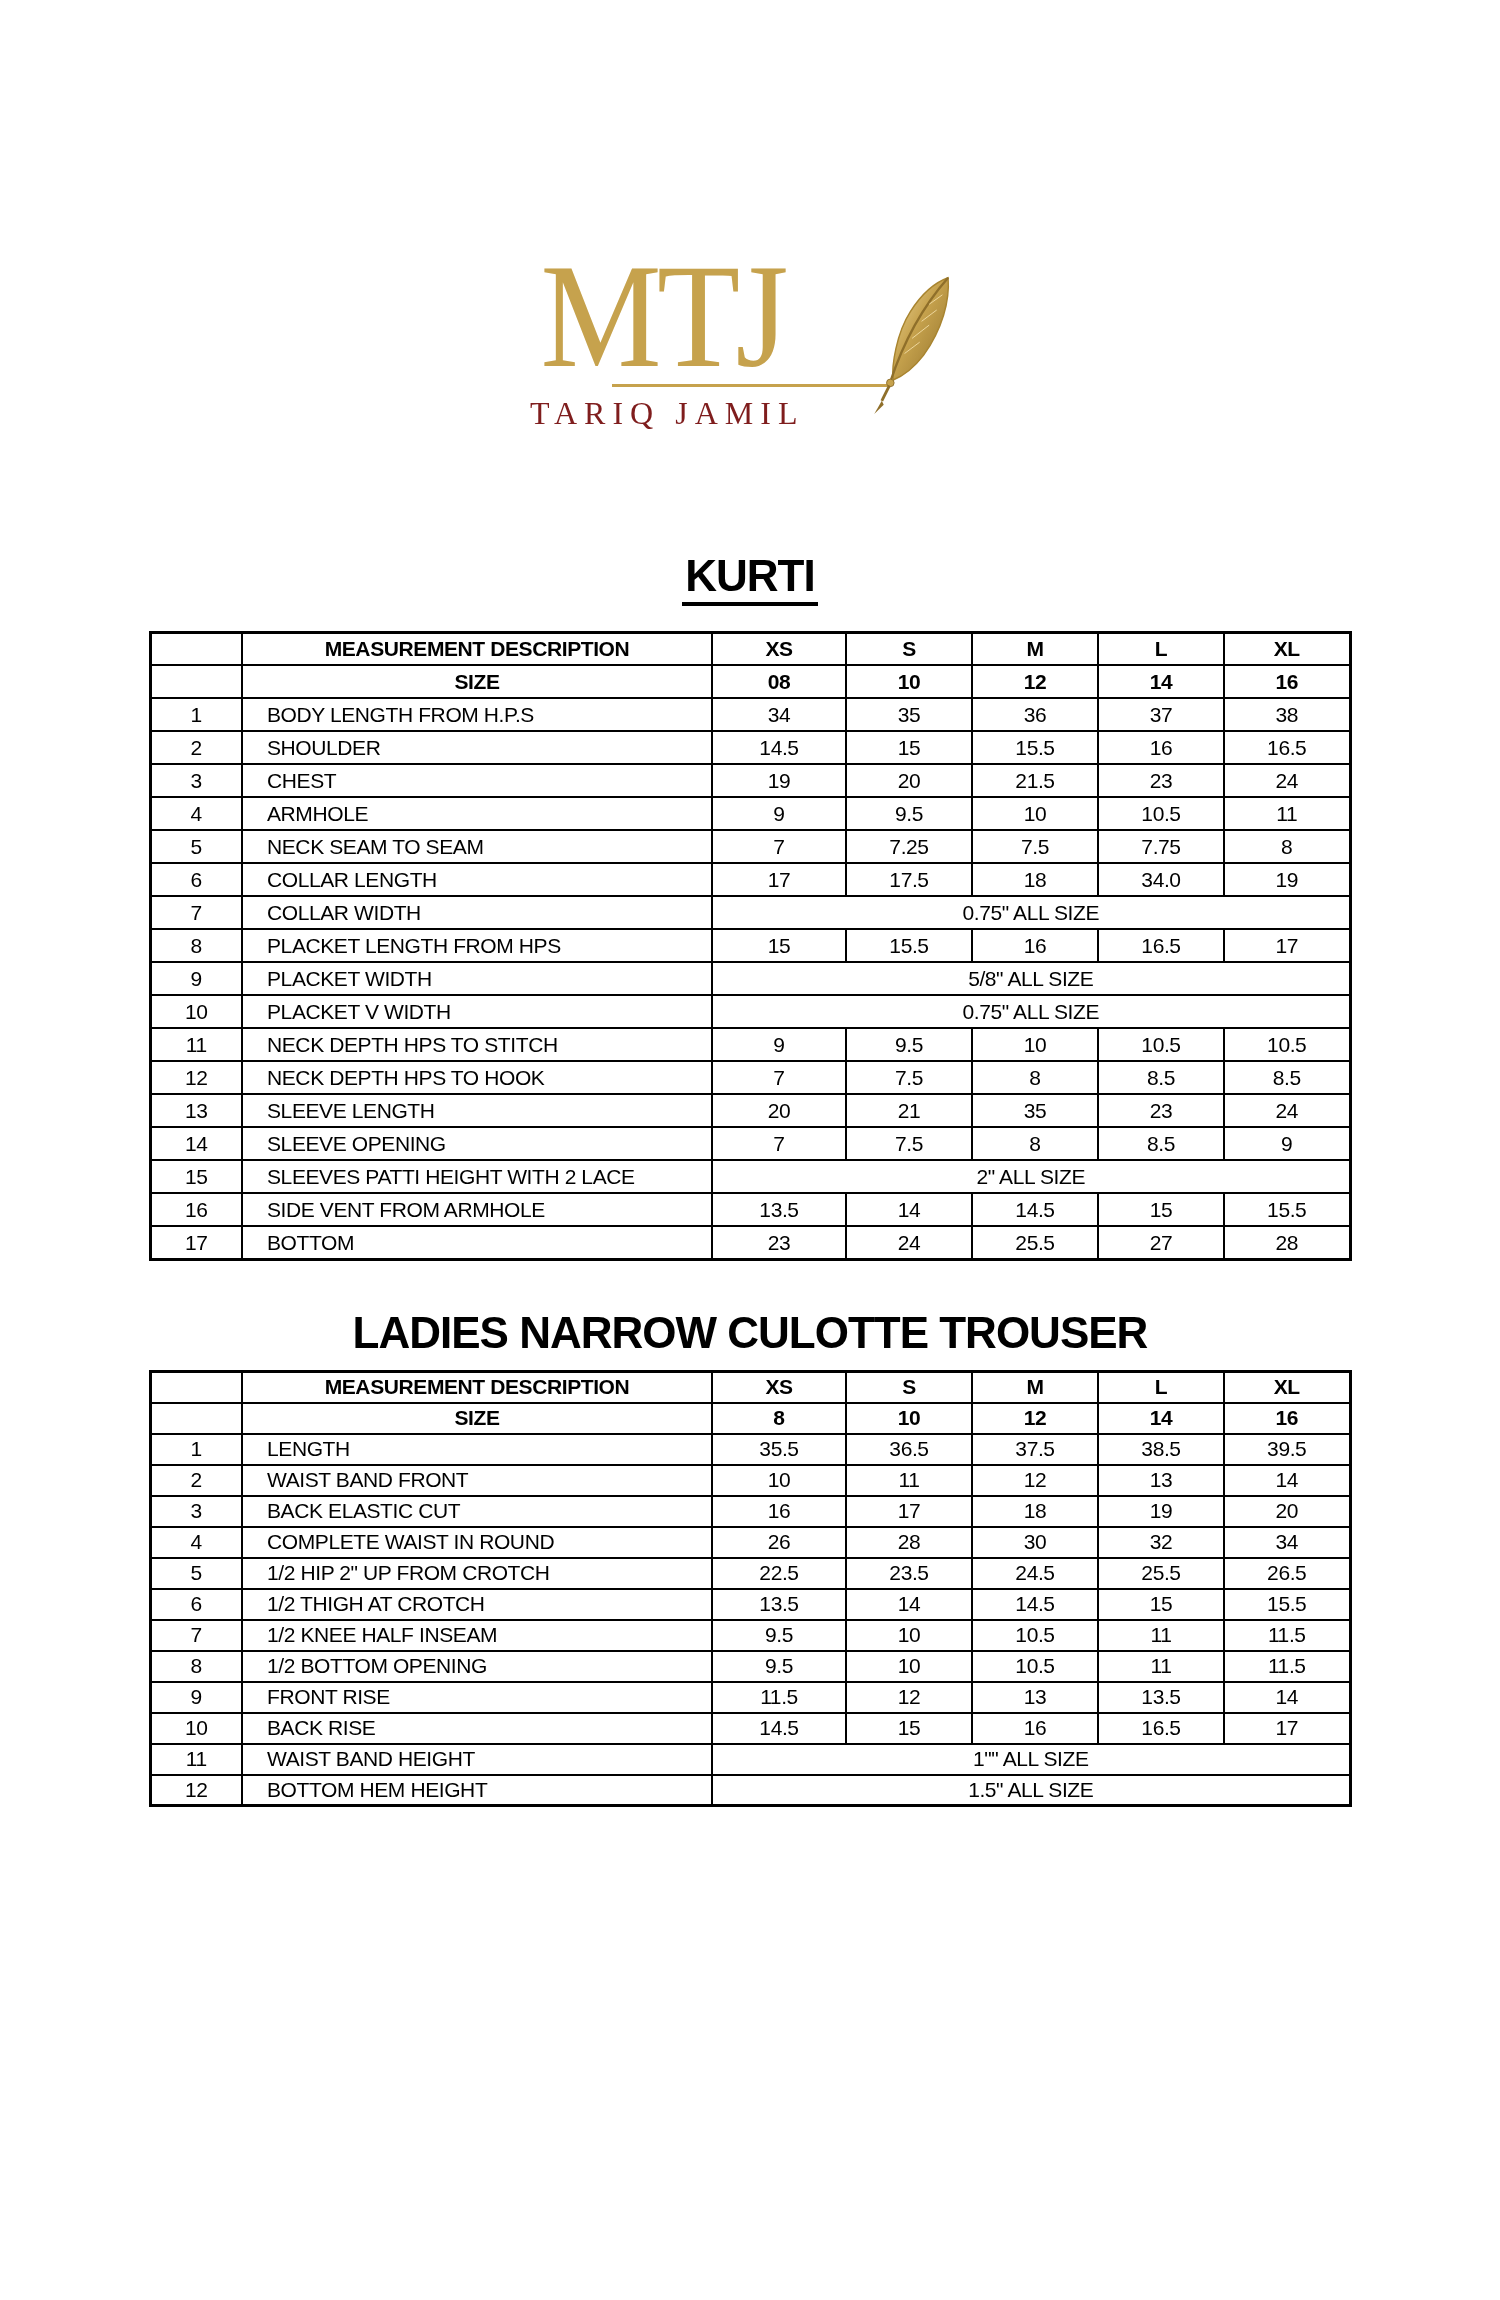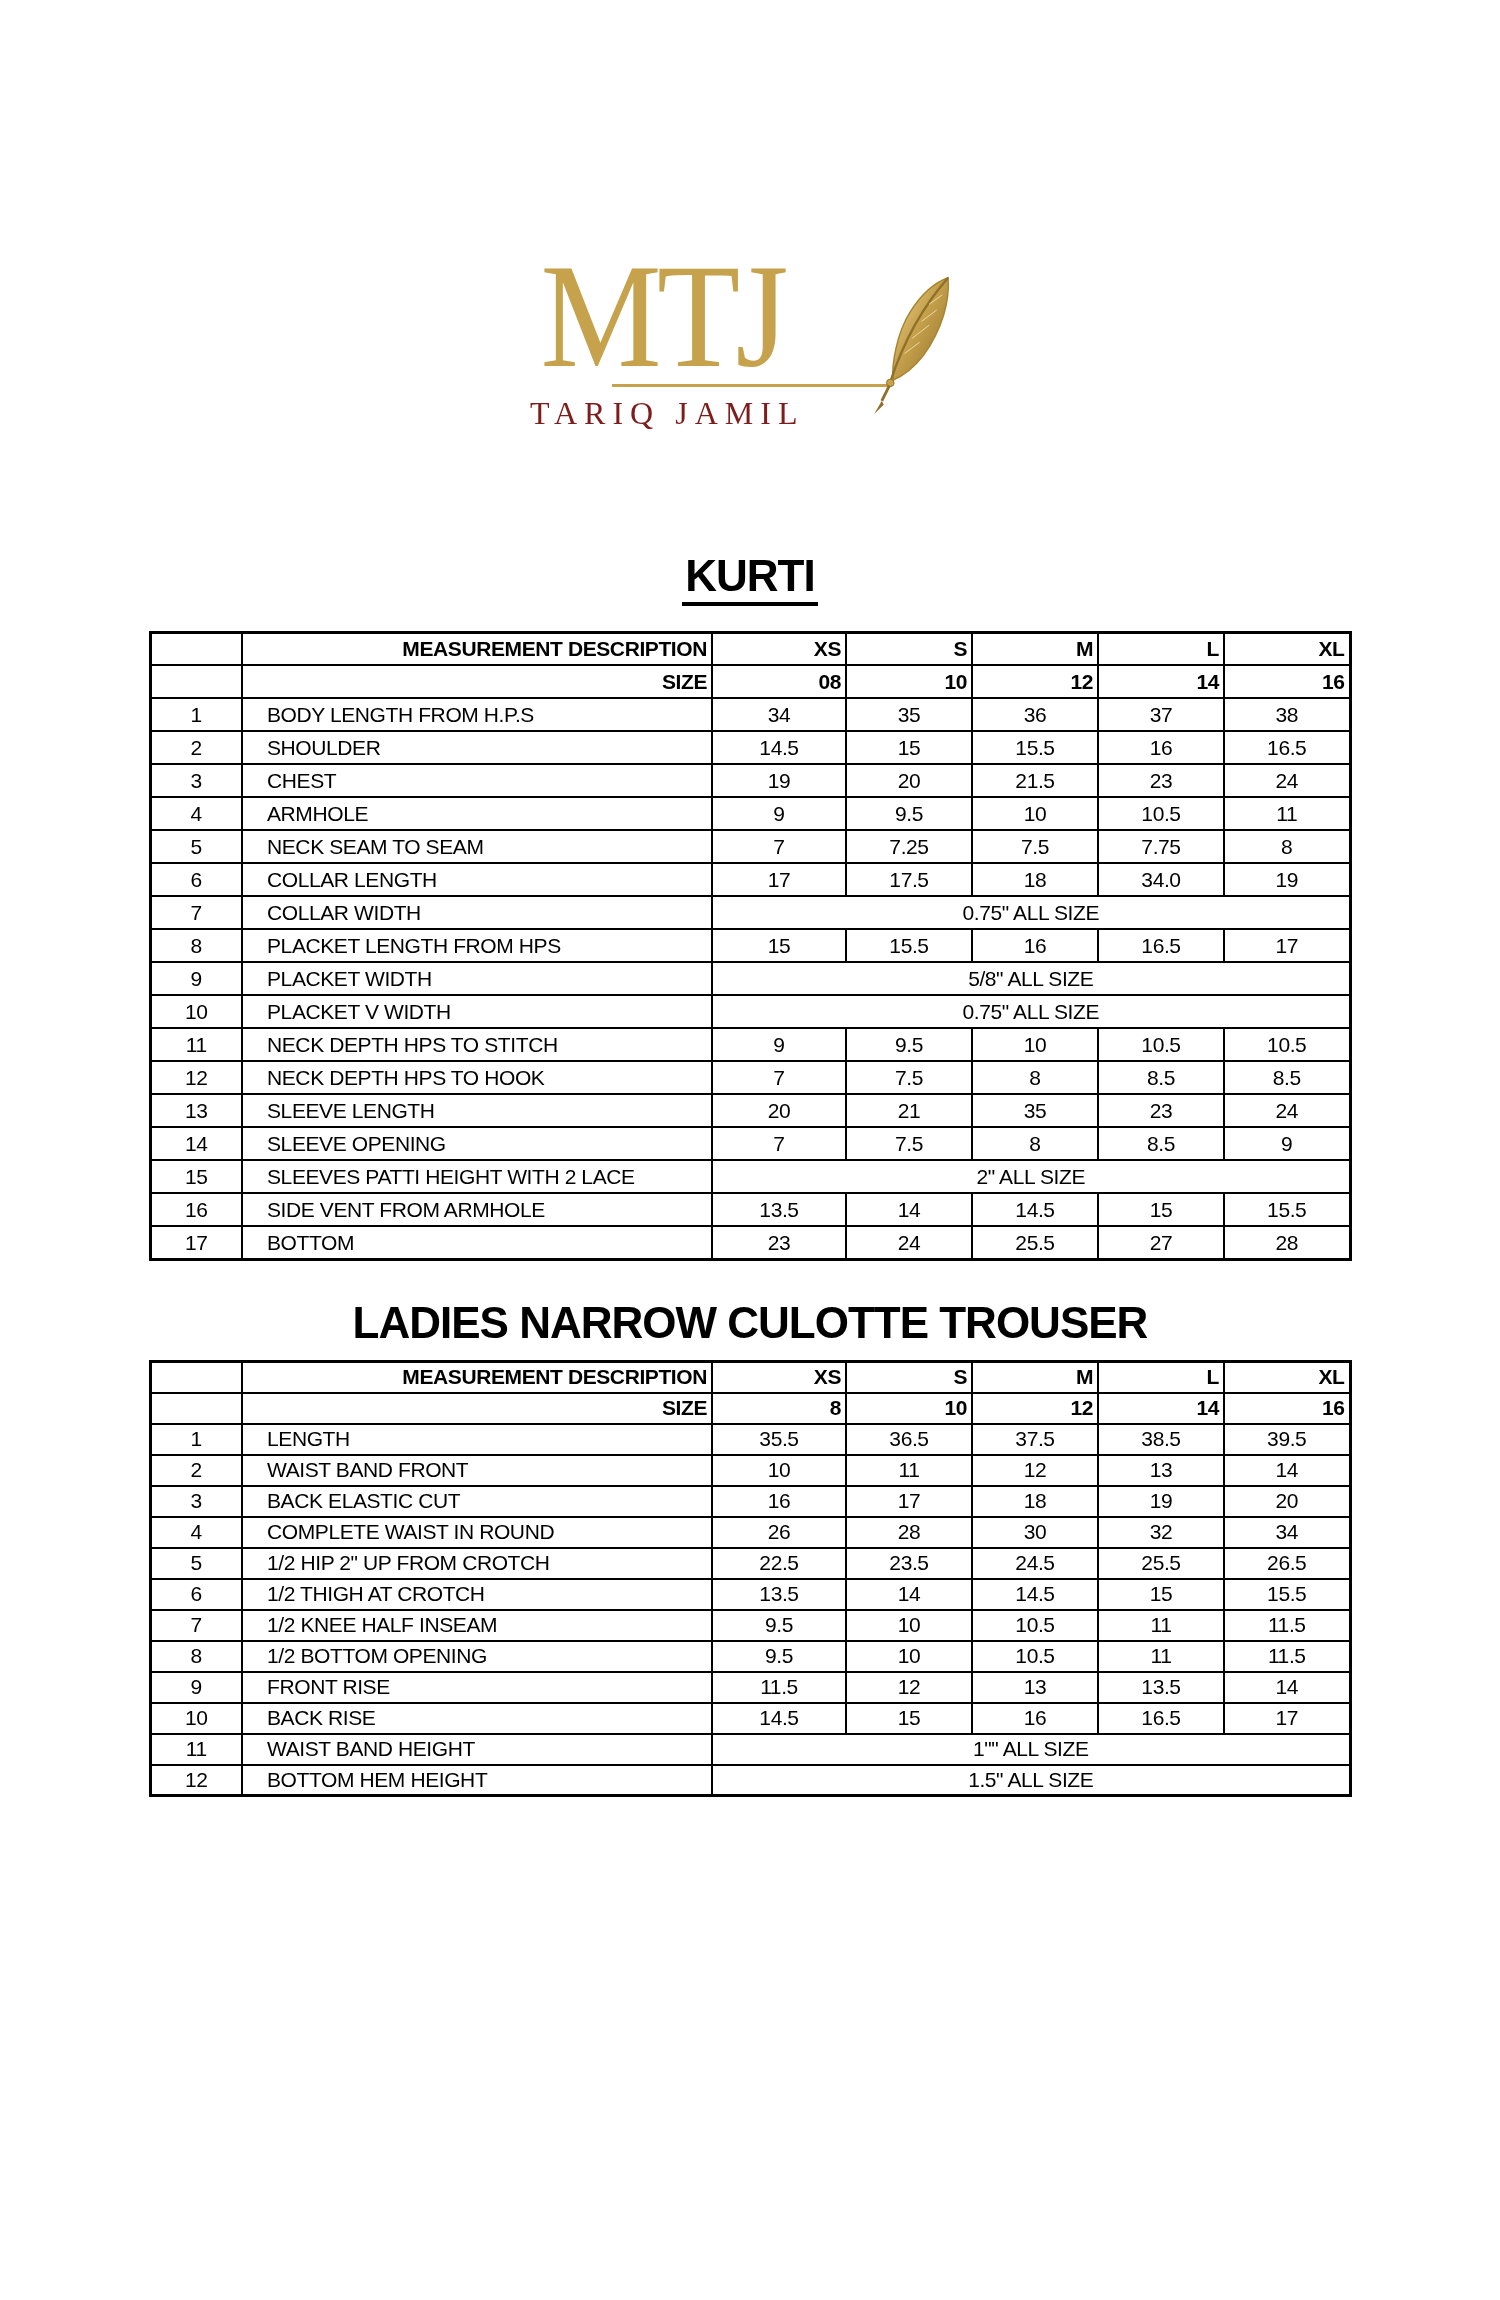--- a/index.html
+++ b/index.html
@@ -53,21 +53,21 @@
   
   .sec-title {
     text-align: center;
     font-weight: 700;
     font-size: 44px;
     letter-spacing: -1px;
     margin: 0;
     line-height: 1.1;
   }
   .sec-0 .sec-title { margin-top: 120px; }
-  .sec-1 .sec-title { margin-top: 38px; }
+  .sec-1 .sec-title { margin-top: 48px; }
   .sec-title .underlined {
     border-bottom: 4px solid #000;
     padding: 0 3px 1px;
     display: inline-block;
   }
 
   
   table.size-table {
     border-collapse: collapse;
     table-layout: fixed;
@@ -79,21 +79,21 @@
   .size-table td, .size-table th {
     border: 2px solid #000;
     font-size: 21px;
     letter-spacing: -0.4px;
     padding: 0 4px;
     overflow: hidden;
     white-space: nowrap;
   }
   .sec-0 .size-table td, .sec-0 .size-table th { height: 33px; }
   .sec-1 .size-table td, .sec-1 .size-table th { height: 31px; }
-  .size-table th { font-weight: 700; text-align: right; }
+  .size-table th { font-weight: 700; text-align: center; }
   .size-table td.num { text-align: center; font-weight: 400; }
   .size-table td.desc { text-align: left; padding-left: 24px; font-weight: 400; }
   .size-table td.val { text-align: center; font-weight: 400; }
 </style>
 </head>
 <body>
 
 <div class="page">
 
   <header class="logo">

